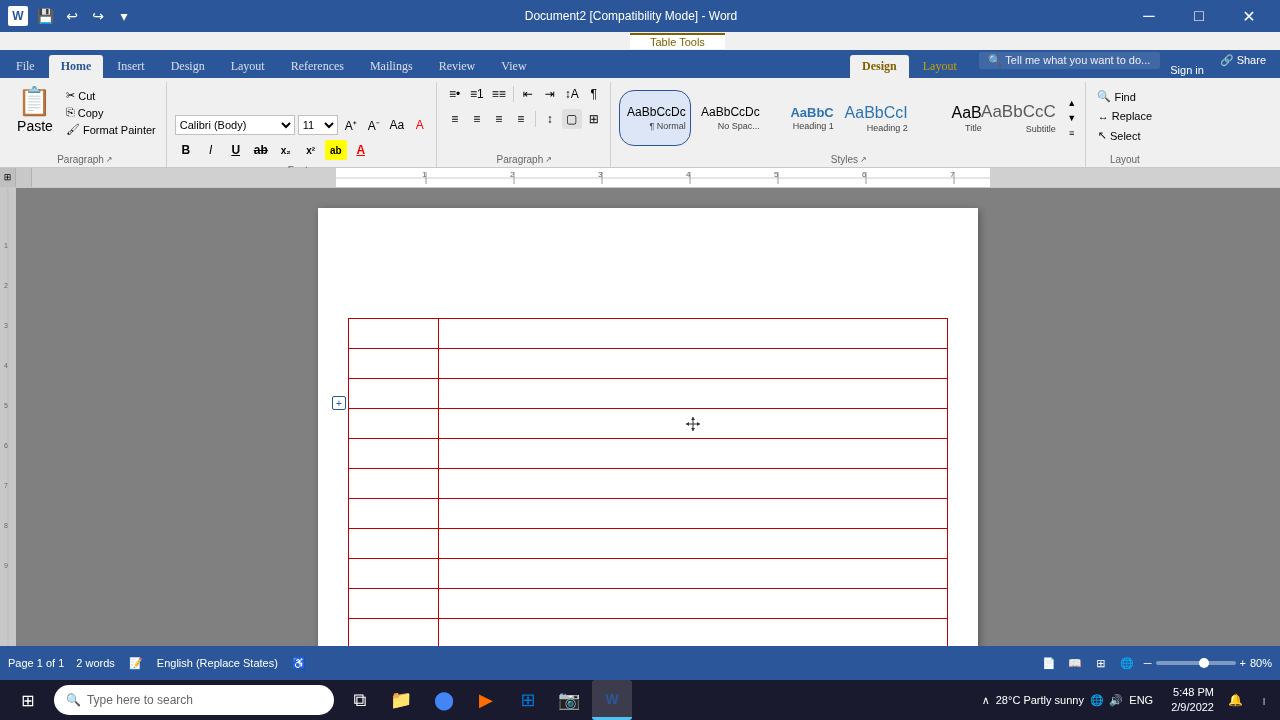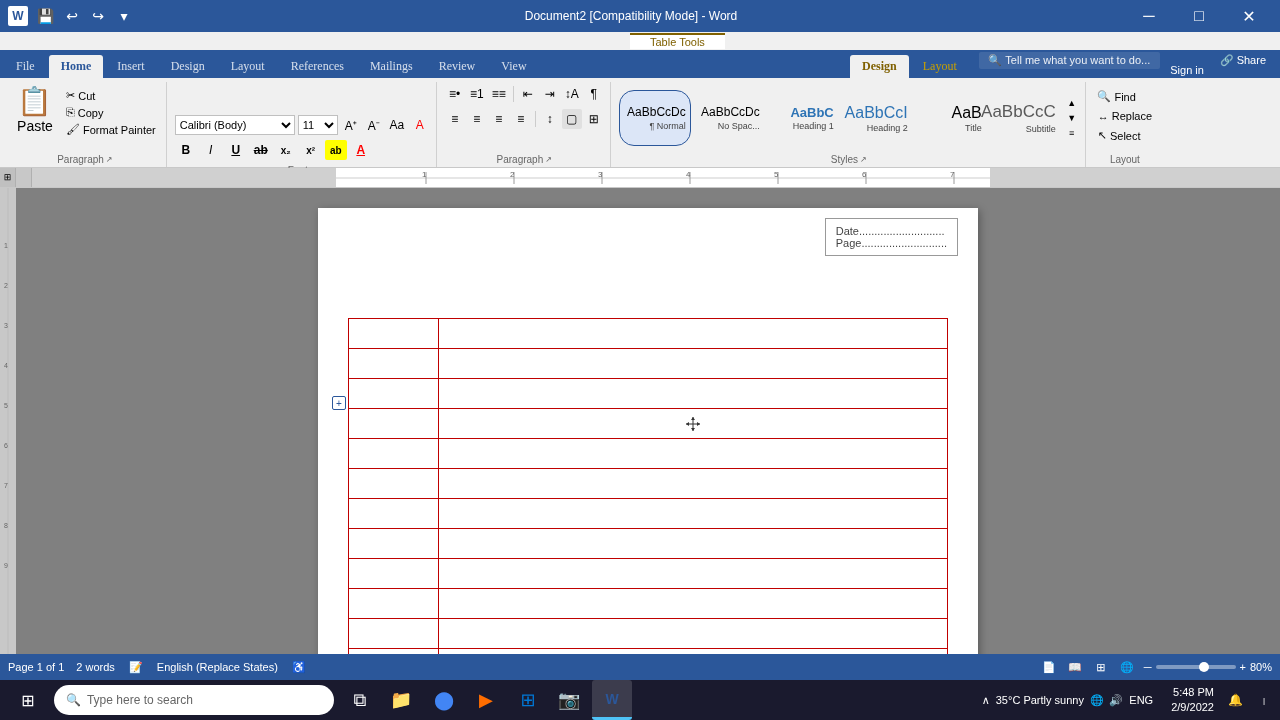--- a/index.html
+++ b/index.html
@@ -173,21 +173,21 @@
       border: 1px solid #999;
       padding: 6px 10px;
       font-size: 11px;
       color: #444;
       background: white;
       min-width: 130px;
     }
 
     
     .status-bar {
-      height: 26px;
+      height: 34px;
       background: #2b579a;
       display: flex;
       align-items: center;
       padding: 0 8px;
       gap: 12px;
       color: white;
       font-size: 11px;
     }
     .status-left { display: flex; align-items: center; gap: 12px; }
     .status-right { margin-left: auto; display: flex; align-items: center; gap: 8px; }
@@ -502,24 +502,20 @@
       </g>
     </svg>
   </div>
 
   <div class="content-scroll">
 
     <div class="document-page">
 
       <div class="add-row-btn" style="position:absolute;left:14px;top:195px;">+</div>
 
-      <div class="date-page-box">
-        <div>Date............................</div>
-        <div>Page............................</div>
-      </div>
 
       <table class="doc-table" style="margin-top: 90px;">
         <tbody>
           <tr>
             <td class="col1"></td>
             <td class="col2"></td>
           </tr>
           <tr>
             <td class="col1"></td>
             <td class="col2"></td>
@@ -617,21 +613,21 @@
     <div class="taskbar-icon">📁</div>
     <div class="taskbar-icon" style="color:#4285f4;">⬤</div>
     <div class="taskbar-icon" style="color:#ff6d00;">▶</div>
     <div class="taskbar-icon" style="color:#0078d7;">⊞</div>
     <div class="taskbar-icon">📷</div>
     <div class="taskbar-icon active" style="color:#2b579a;font-weight:bold;font-size:14px;">W</div>
   </div>
   <div class="taskbar-right">
     <div class="sys-tray">
       <span style="cursor:pointer;">∧</span>
-      <span>35°C  Partly sunny</span>
+      <span>28°C  Partly sunny</span>
       <span>🌐</span>
       <span>🔊</span>
       <span>ENG</span>
     </div>
     <div class="clock">
       <div>5:48 PM</div>
       <div>2/9/2022</div>
     </div>
     <div class="notification-btn">🔔</div>
     <div class="notification-btn" style="font-size:8px;">|</div>

